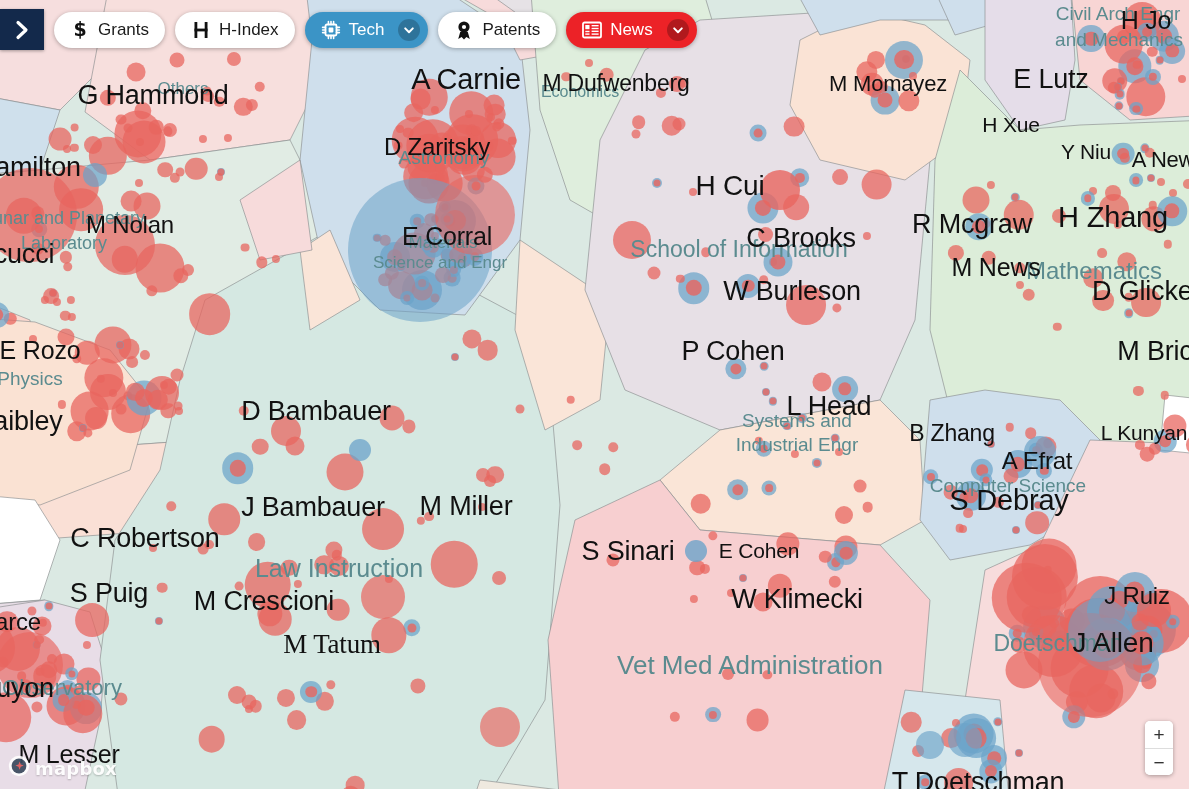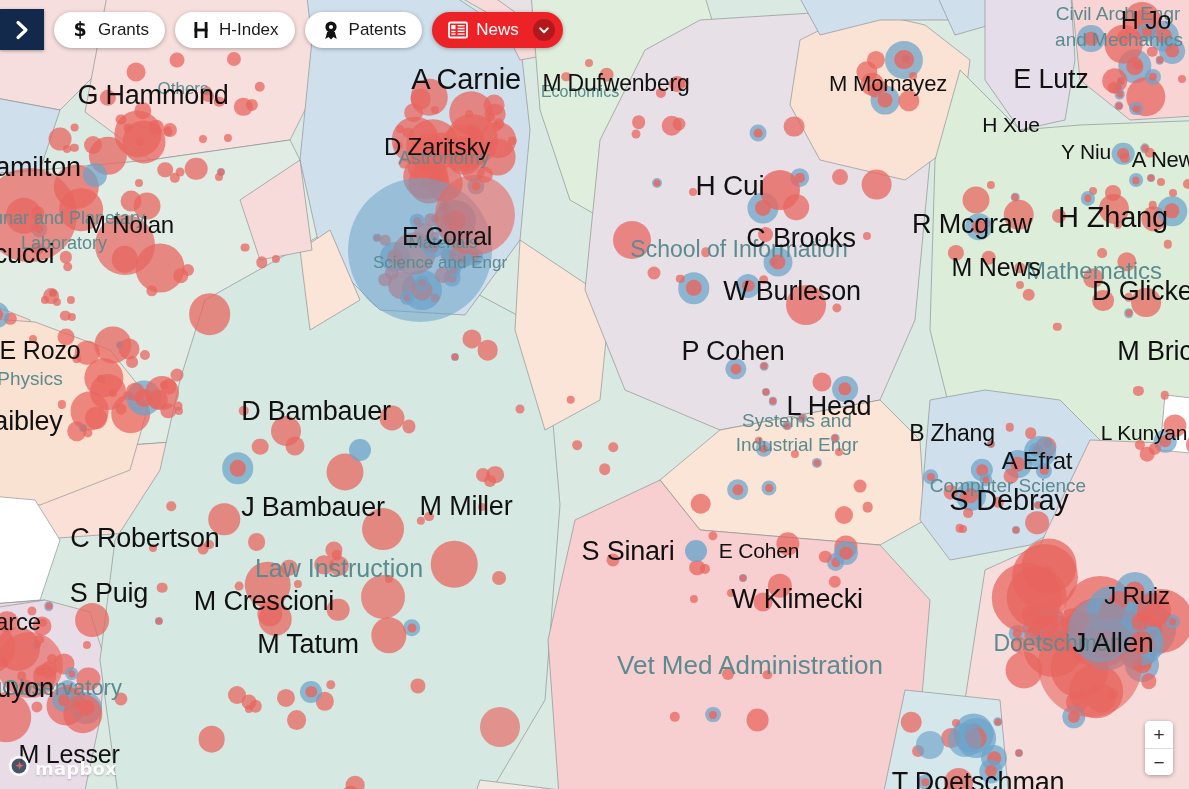--- a/index.html
+++ b/index.html
@@ -844,21 +844,21 @@
         <div class="person-label" style="left:316px;top:411px;font-size:27px;">D Bambauer</div>
         <div class="person-label" style="left:313px;top:507px;font-size:27px;">J Bambauer</div>
         <div class="person-label" style="left:466px;top:506px;font-size:27px;">M Miller</div>
         <div class="person-label" style="left:145px;top:538px;font-size:27px;">C Robertson</div>
         <div class="person-label" style="left:628px;top:551px;font-size:27px;">S Sinari</div>
         <div class="person-label" style="left:759px;top:551px;font-size:21px;">E Cohen</div>
         <div class="person-label" style="left:797px;top:599px;font-size:27px;">W Klimecki</div>
         <div class="person-label" style="left:109px;top:593px;font-size:27px;">S Puig</div>
         <div class="person-label" style="left:18px;top:622px;font-size:24px;">arce</div>
         <div class="person-label" style="left:264px;top:601px;font-size:27px;">M Crescioni</div>
-        <div class="person-label" style="left:308px;top:644px;font-size:27px;">M Tatum</div>
+        <div class="person-label" style="left:332px;top:644px;font-size:27px;font-family:Liberation Serif, serif;">M Tatum</div>
         <div class="person-label" style="left:25px;top:688px;font-size:27px;">uyon</div>
         <div class="person-label" style="left:69px;top:754px;font-size:25px;">M Lesser</div>
       </div>
   </div>
 
   <div id="toolbar">
     <button class="side-toggle">
       <span>
         <svg width="20" height="22" viewBox="0 0 20 22" fill="none" aria-hidden="true">
           <path d="M6 3.5 L14 11 L6 18.5" stroke="#ffffff" stroke-width="3.2" stroke-linecap="round" stroke-linejoin="round"></path>
@@ -880,20 +880,40 @@
       <span class="ico">
         <svg width="16" height="20" viewBox="0 0 16 20" aria-hidden="true">
           <rect x="1.5" y="2" width="2.8" height="16" fill="#111"></rect>
           <rect x="11.7" y="2" width="2.8" height="16" fill="#111"></rect>
           <rect x="1.5" y="8.6" width="13" height="2.8" fill="#111"></rect>
         </svg>
       </span>
       <span>H-Index</span>
     </button>
 
+    <button class="chip active-blue">
+      <span class="ico">
+        <svg width="20" height="20" viewBox="0 0 20 20" aria-hidden="true">
+          <rect x="4.5" y="4.5" width="11" height="11" rx="1.4" fill="none" stroke="#fff" stroke-width="1.8"></rect>
+          <rect x="7.6" y="7.6" width="4.8" height="4.8" rx="0.8" fill="#fff"></rect>
+          <g stroke="#fff" stroke-width="1.6" stroke-linecap="round">
+            <path d="M7.4 4.5V1.6M10 4.5V1.6M12.6 4.5V1.6"></path>
+            <path d="M7.4 18.4v-2.9M10 18.4v-2.9M12.6 18.4v-2.9"></path>
+            <path d="M4.5 7.4H1.6M4.5 10H1.6M4.5 12.6H1.6"></path>
+            <path d="M18.4 7.4h-2.9M18.4 10h-2.9M18.4 12.6h-2.9"></path>
+          </g>
+        </svg>
+      </span>
+      <span>Tech</span>
+      <span class="caret">
+        <svg width="14" height="14" viewBox="0 0 14 14" aria-hidden="true">
+          <path d="M3.2 5.4 L7 9.2 L10.8 5.4" stroke="#ffffff" stroke-width="2" fill="none" stroke-linecap="round" stroke-linejoin="round"></path>
+        </svg>
+      </span>
+    </button>
 
     <button class="chip">
       <span class="ico">
         <svg width="18" height="20" viewBox="0 0 18 20" aria-hidden="true">
           <circle cx="9" cy="7" r="5.6" fill="#111"></circle>
           <circle cx="9" cy="7" r="2.1" fill="#fff"></circle>
           <path d="M5.2 12 L3.2 19 L6.6 17 L9 19.4 L11.4 17 L14.8 19 L12.8 12 Z" fill="#111"></path>
         </svg>
       </span>
       <span>Patents</span>

